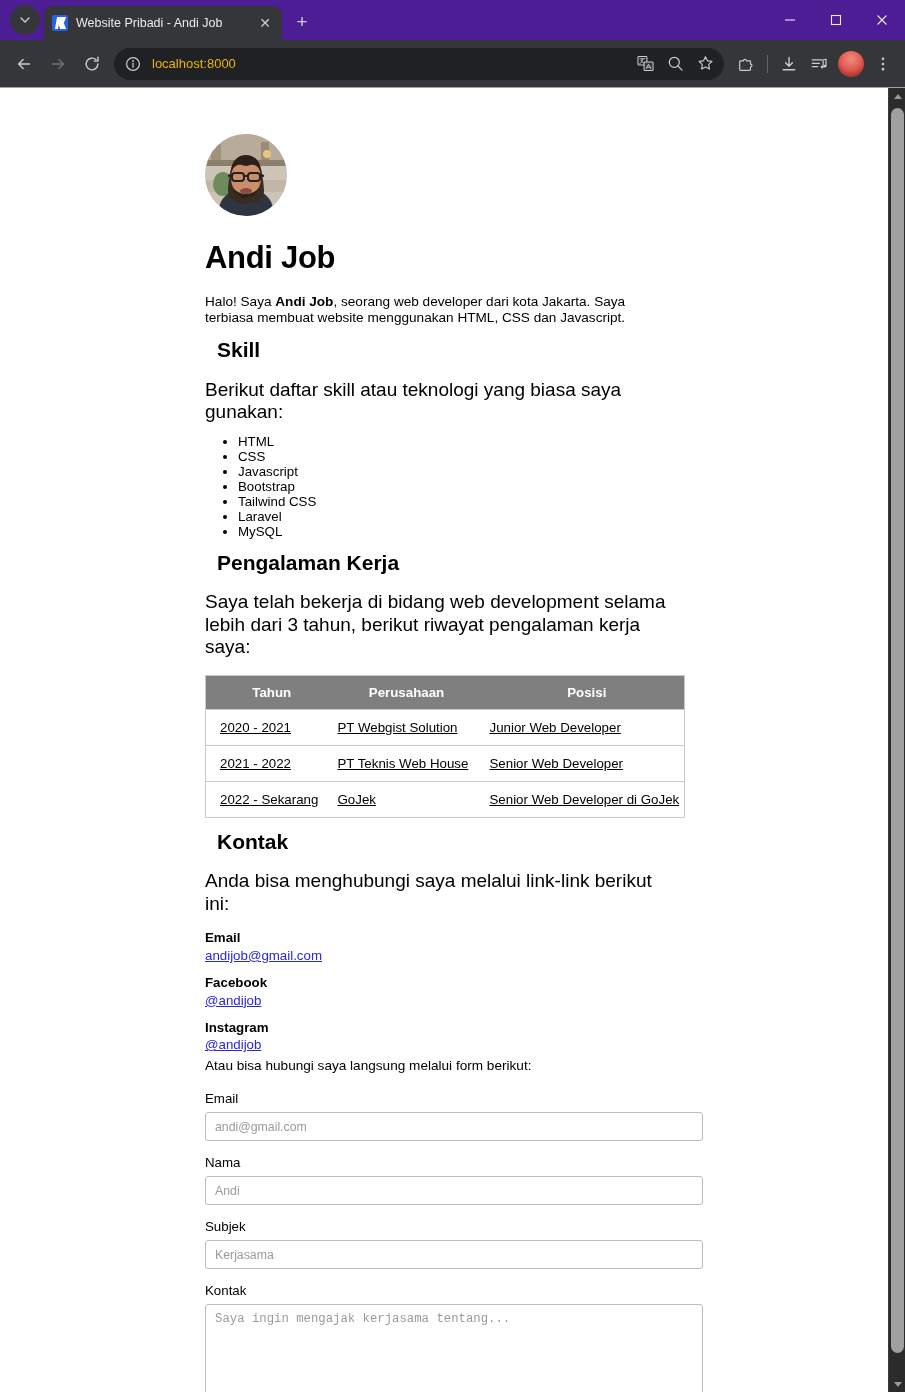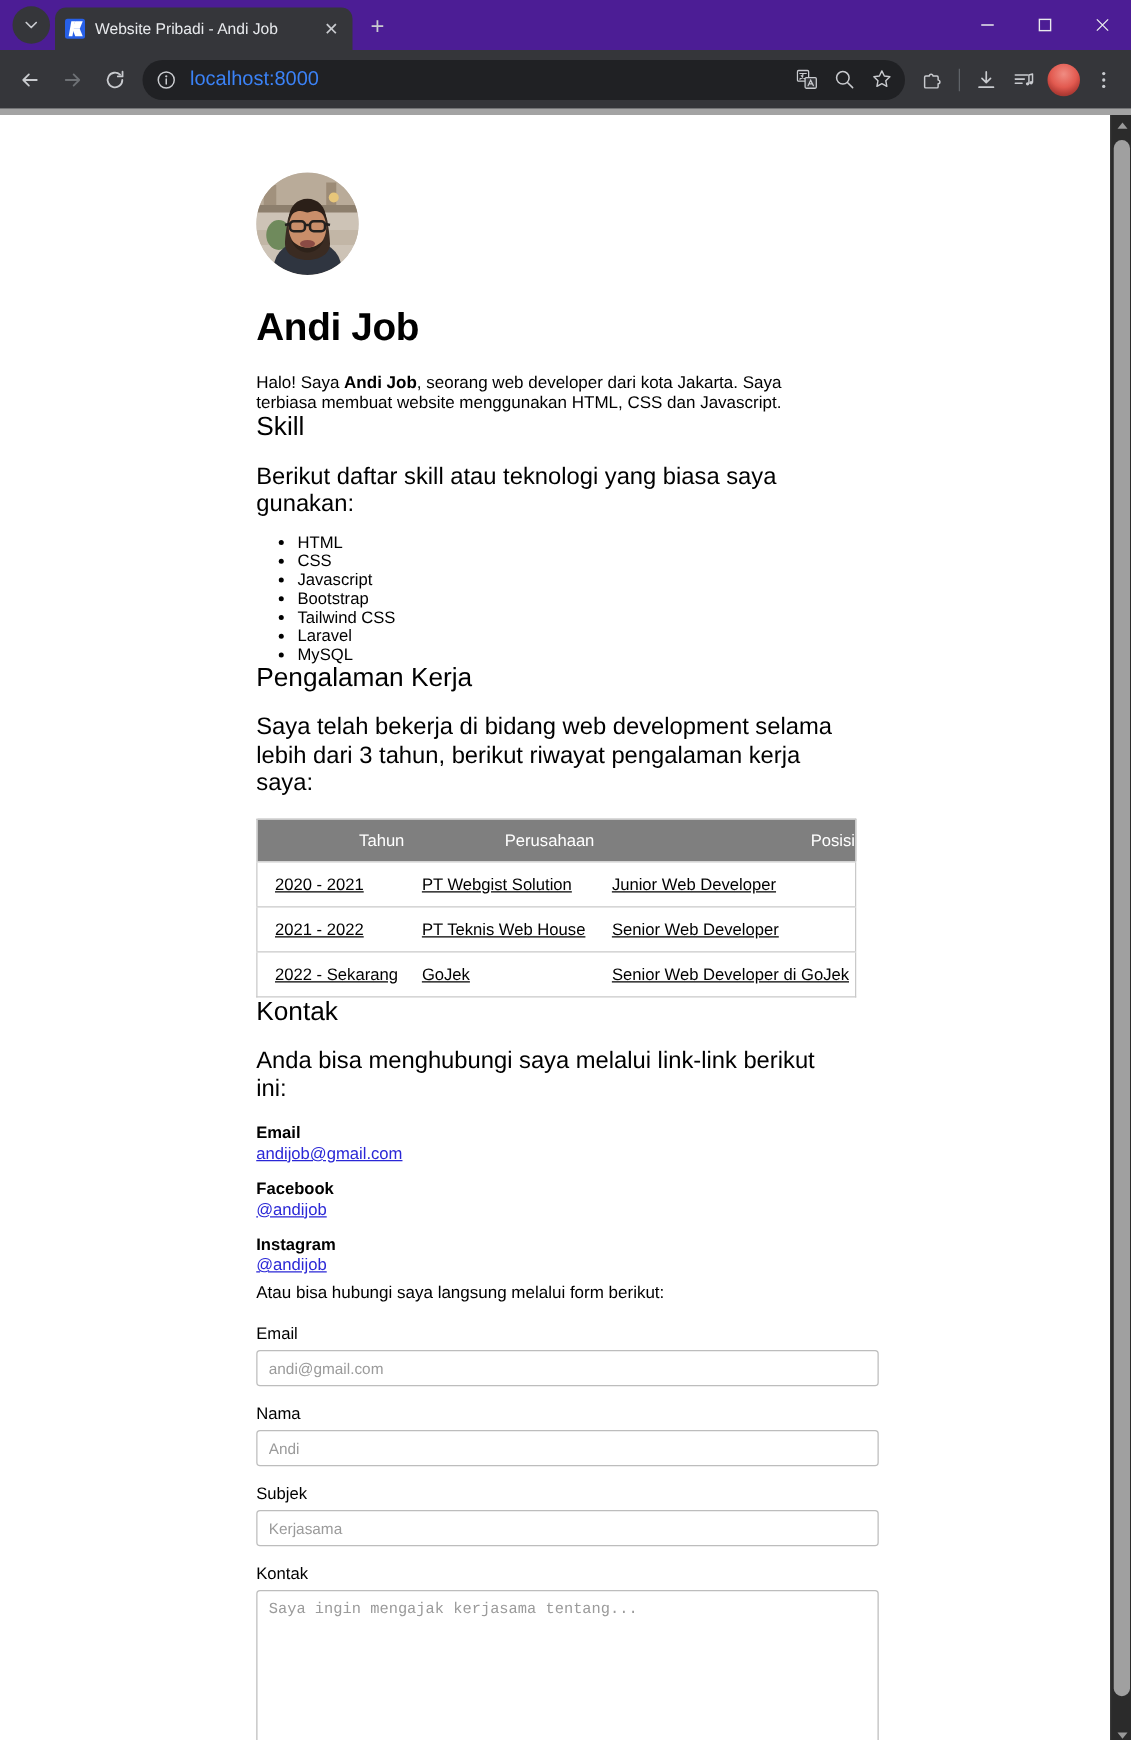--- a/index.html
+++ b/index.html
@@ -48,63 +48,63 @@
   .toolbar { height:47px; background:#35363a; display:flex; align-items:center; padding:0 8px; gap:2px; }
   .nav-btn { width:32px; height:32px; display:flex; align-items:center; justify-content:center;
     color:#c9cbcf; flex:none; }
   .nav-btn.disabled { color:#6e7175; }
   .omnibox {
     flex:1; height:32px; background:#202124; border-radius:16px; display:flex; align-items:center;
     padding:0 6px 0 8px; margin:0 6px 0 4px; gap:8px; min-width:0;
   }
   .omni-info { width:22px; height:22px; border-radius:50%; display:flex; align-items:center;
     justify-content:center; color:#c9cbcf; flex:none; }
-  .omni-url { color:#3b82f6; font-size:16px; flex:1; white-space:nowrap; overflow:hidden; }
+  .omni-url { color:#eab308; font-size:13px; flex:1; white-space:nowrap; overflow:hidden; }
   .omni-icons { display:flex; align-items:center; gap:4px; flex:none; }
   .omni-icon { width:26px; height:26px; display:flex; align-items:center; justify-content:center; color:#c9cbcf; }
   .tb-sep { width:1px; height:18px; background:#5f6368; margin:0 5px; flex:none; }
   .tb-icon { width:28px; height:32px; display:flex; align-items:center; justify-content:center;
     color:#c9cbcf; flex:none; }
   .avatar-btn { width:26px; height:26px; border-radius:50%; flex:none; margin:0 3px;
     background:radial-gradient(circle at 50% 32%, #f08c82 0%, #e25a50 48%, #b93f38 70%, #7a2a24 100%); }
 
   
   .viewport { position:absolute; left:0; top:87px; width:905px; height:969px; background:#ffffff;
-    border-top:5px solid #a3a3a3; }
+    border-top:1px solid #a3a3a3; }
   .page { position:absolute; left:0; top:0; width:888px; height:1305px; background:#fff; overflow:hidden; }
 
   
   .scrollbar { position:absolute; right:0; top:0; width:17px; height:1305px; background:#2b2b2b;
     border-left:1px solid #3a3a3a; }
   .sb-arrow { width:17px; height:17px; display:flex; align-items:center; justify-content:center; }
   .sb-arrow .tri-up { width:0;height:0;border-left:4px solid transparent;border-right:4px solid transparent;border-bottom:5px solid #9a9a9a; }
   .sb-arrow .tri-dn { width:0;height:0;border-left:4px solid transparent;border-right:4px solid transparent;border-top:5px solid #9a9a9a; }
   .sb-arrow.bottom { position:absolute; bottom:0; left:0; }
   .sb-thumb { position:absolute; left:2px; top:20px; width:13px; height:1245px;
     background:#a0a0a0; border-radius:7px; }
 
   
   .content { padding:46px 0 0 205px; width:888px; color:#000; }
   .avatar-photo {
     width:82px; height:82px; border-radius:50%; overflow:hidden; display:block;
     background:#cfc7bd;
   }
   h1.name { font-size:31px; font-weight:bold; margin:25px 0 0 0; letter-spacing:-0.3px; line-height:1.1; }
   p.intro { font-size:13.6px; line-height:1.19; margin:19px 0 0 0; max-width:460px; }
-  h2.sec { font-size:21px; font-weight:normal; margin:0; line-height:1.15; }
+  h2.sec { font-size:21px; font-weight:bold; margin:12px; line-height:1.15; }
   .sec-skill { margin-top:24px; }
   .sec-exp { margin-top:26px; }
   .sec-kontak { margin-top:26px; }
   p.lead { font-size:19px; line-height:1.19; margin:16px 0 0 0; max-width:470px; }
   ul.skills { margin:10px 0 0 0; padding-left:33px; }
   ul.skills li { font-size:13.3px; line-height:15px; list-style:disc; }
 
   table.exp { border-collapse:collapse; margin-top:16px; width:480px; font-size:13.3px;
     border:1px solid #c9c9c9; }
-  table.exp th { background:#7f7f7f; color:#fff; font-weight:normal; text-align:right;
+  table.exp th { background:#7f7f7f; color:#fff; font-weight:bold; text-align:center;
     padding:9px 0 9px 14px; font-size:13.3px; }
   table.exp td { padding:10px 0 10px 14px; border-top:1px solid #c9c9c9; color:#000; background:#fff;text-decoration:underline; }
   table.exp th.c0, table.exp td.c0 { width:118px; }
   table.exp th.c1, table.exp td.c1 { width:152px; }
 
   .contact-block { margin-top:15px; }
   .contact-item { margin-top:11px; }
   .contact-item:first-child { margin-top:0; }
   .contact-label { font-size:13.3px; font-weight:bold; line-height:1.18; }
   .contact-link { font-size:13.3px; color:#2a27d6; text-decoration:underline; line-height:1.18; display:inline-block; }

